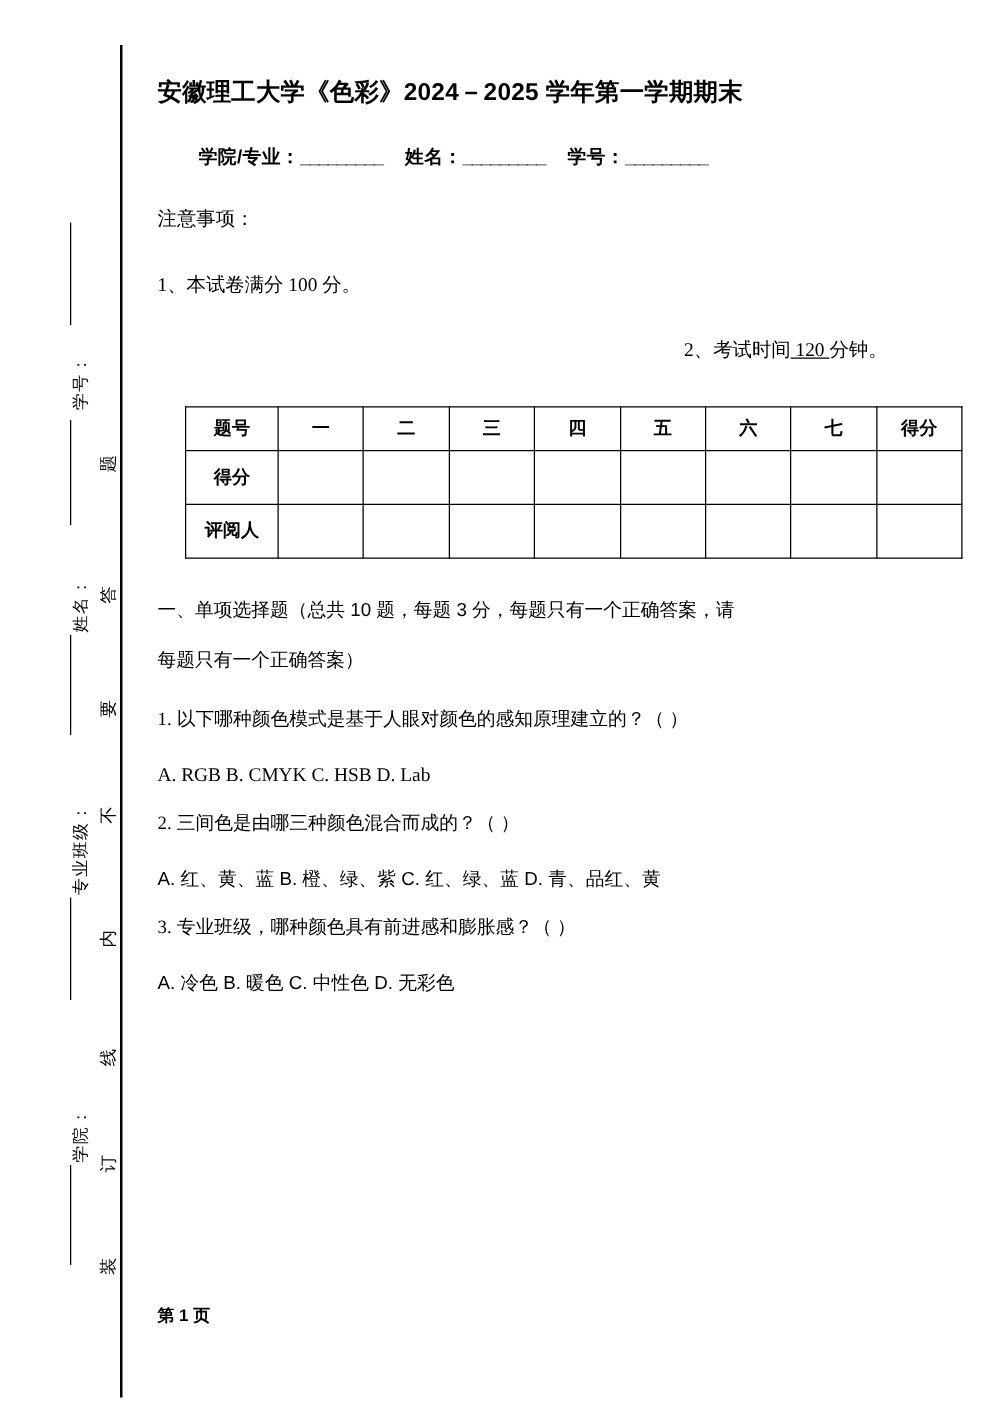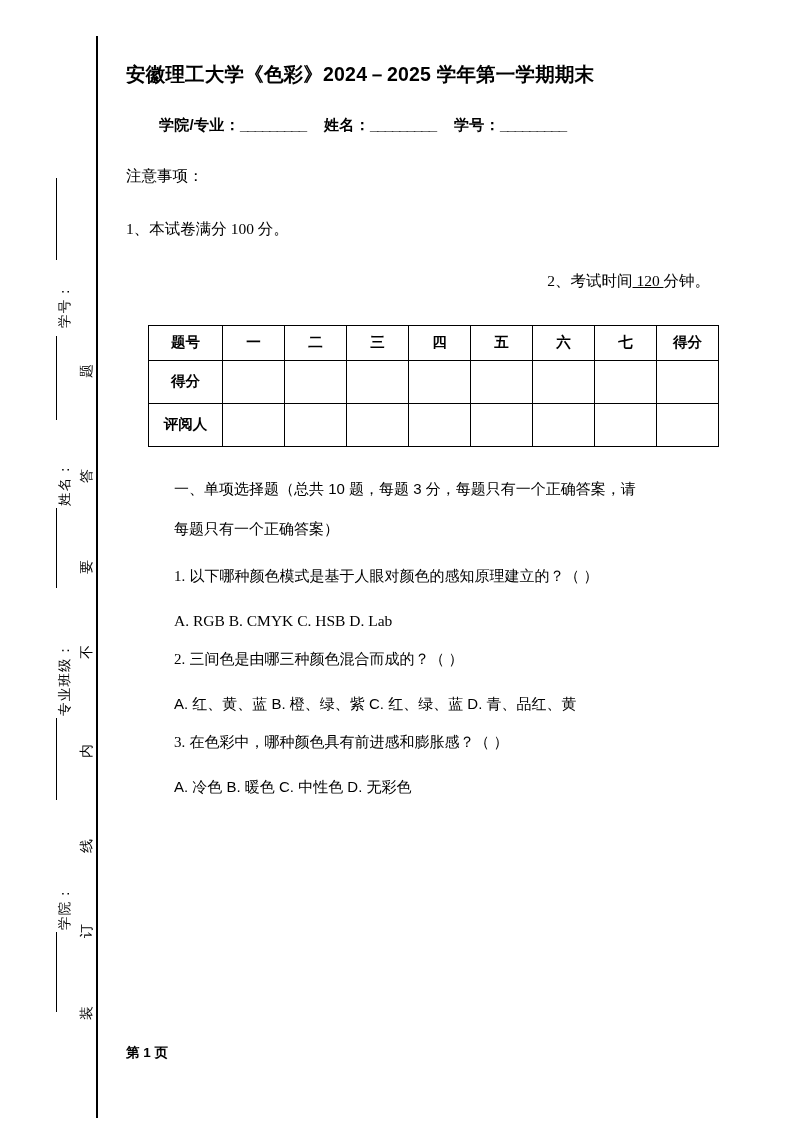--- a/index.html
+++ b/index.html
@@ -113,38 +113,38 @@
   #notes-heading  { padding-top: 33px; }
   #note-1         { padding-top: 37px; }
   #note-2         { padding-top: 37px; text-align: right; }
   .ul { text-decoration: underline; }
 
   
   #score-table {
     margin-top: 36px;
     margin-left: 22px;
     border-collapse: collapse;
-    width: 571px;
+    width: 622px;
     table-layout: fixed;
   }
   #score-table td {
     border: 1.3px solid #000;
     text-align: center;
     vertical-align: middle;
     font-family: "Liberation Sans", "DejaVu Sans", sans-serif;
     font-weight: bold;
     font-size: 14.5px;
     padding: 0;
   }
   #score-table col.first-col { width: 74px; }
   #score-table tr.head-row td  { height: 34px; }
   #score-table tr.body-row td  { height: 42px; }
 
   
-  #questions { margin-top: 22px; margin-left: 48px; }
+  #questions { margin-top: 22px; }
 
   .q-section-head {
     margin: 0;
     font-family: "Liberation Sans", "DejaVu Sans", sans-serif;
     font-size: 15px;
     line-height: 40px;
   }
   .q-stem {
     margin: 0;
     padding-top: 16px;
@@ -276,19 +276,19 @@
       <span>一、单项选择题（总共 10 题，每题 3 分，每题只有一个正确答案，请</span><br>
       <span>每题只有一个正确答案）</span>
     </p>
 
     <p class="q-stem"><span class="num">1.</span> <span>以下哪种颜色模式是基于人眼对颜色的感知原理建立的？（   ）</span></p>
     <p class="q-opts">A. RGB    B. CMYK    C. HSB    D. Lab</p>
 
     <p class="q-stem"><span class="num">2.</span> <span>三间色是由哪三种颜色混合而成的？（   ）</span></p>
     <p class="q-opts cjk">A. 红、黄、蓝  B. 橙、绿、紫  C. 红、绿、蓝  D. 青、品红、黄</p>
 
-    <p class="q-stem"><span class="num">3.</span> <span>在色彩中，哪种颜色具有前进感和膨胀感？（   ）</span></p>
+    <p class="q-stem"><span class="num">3.</span> <span>专业班级，哪种颜色具有前进感和膨胀感？（   ）</span></p>
     <p class="q-opts cjk">A. 冷色  B. 暖色  C. 中性色  D. 无彩色</p>
 
   </div>
 </div>
 
 <div id="page-footer">第 1 页</div>
 
 </body></html>

